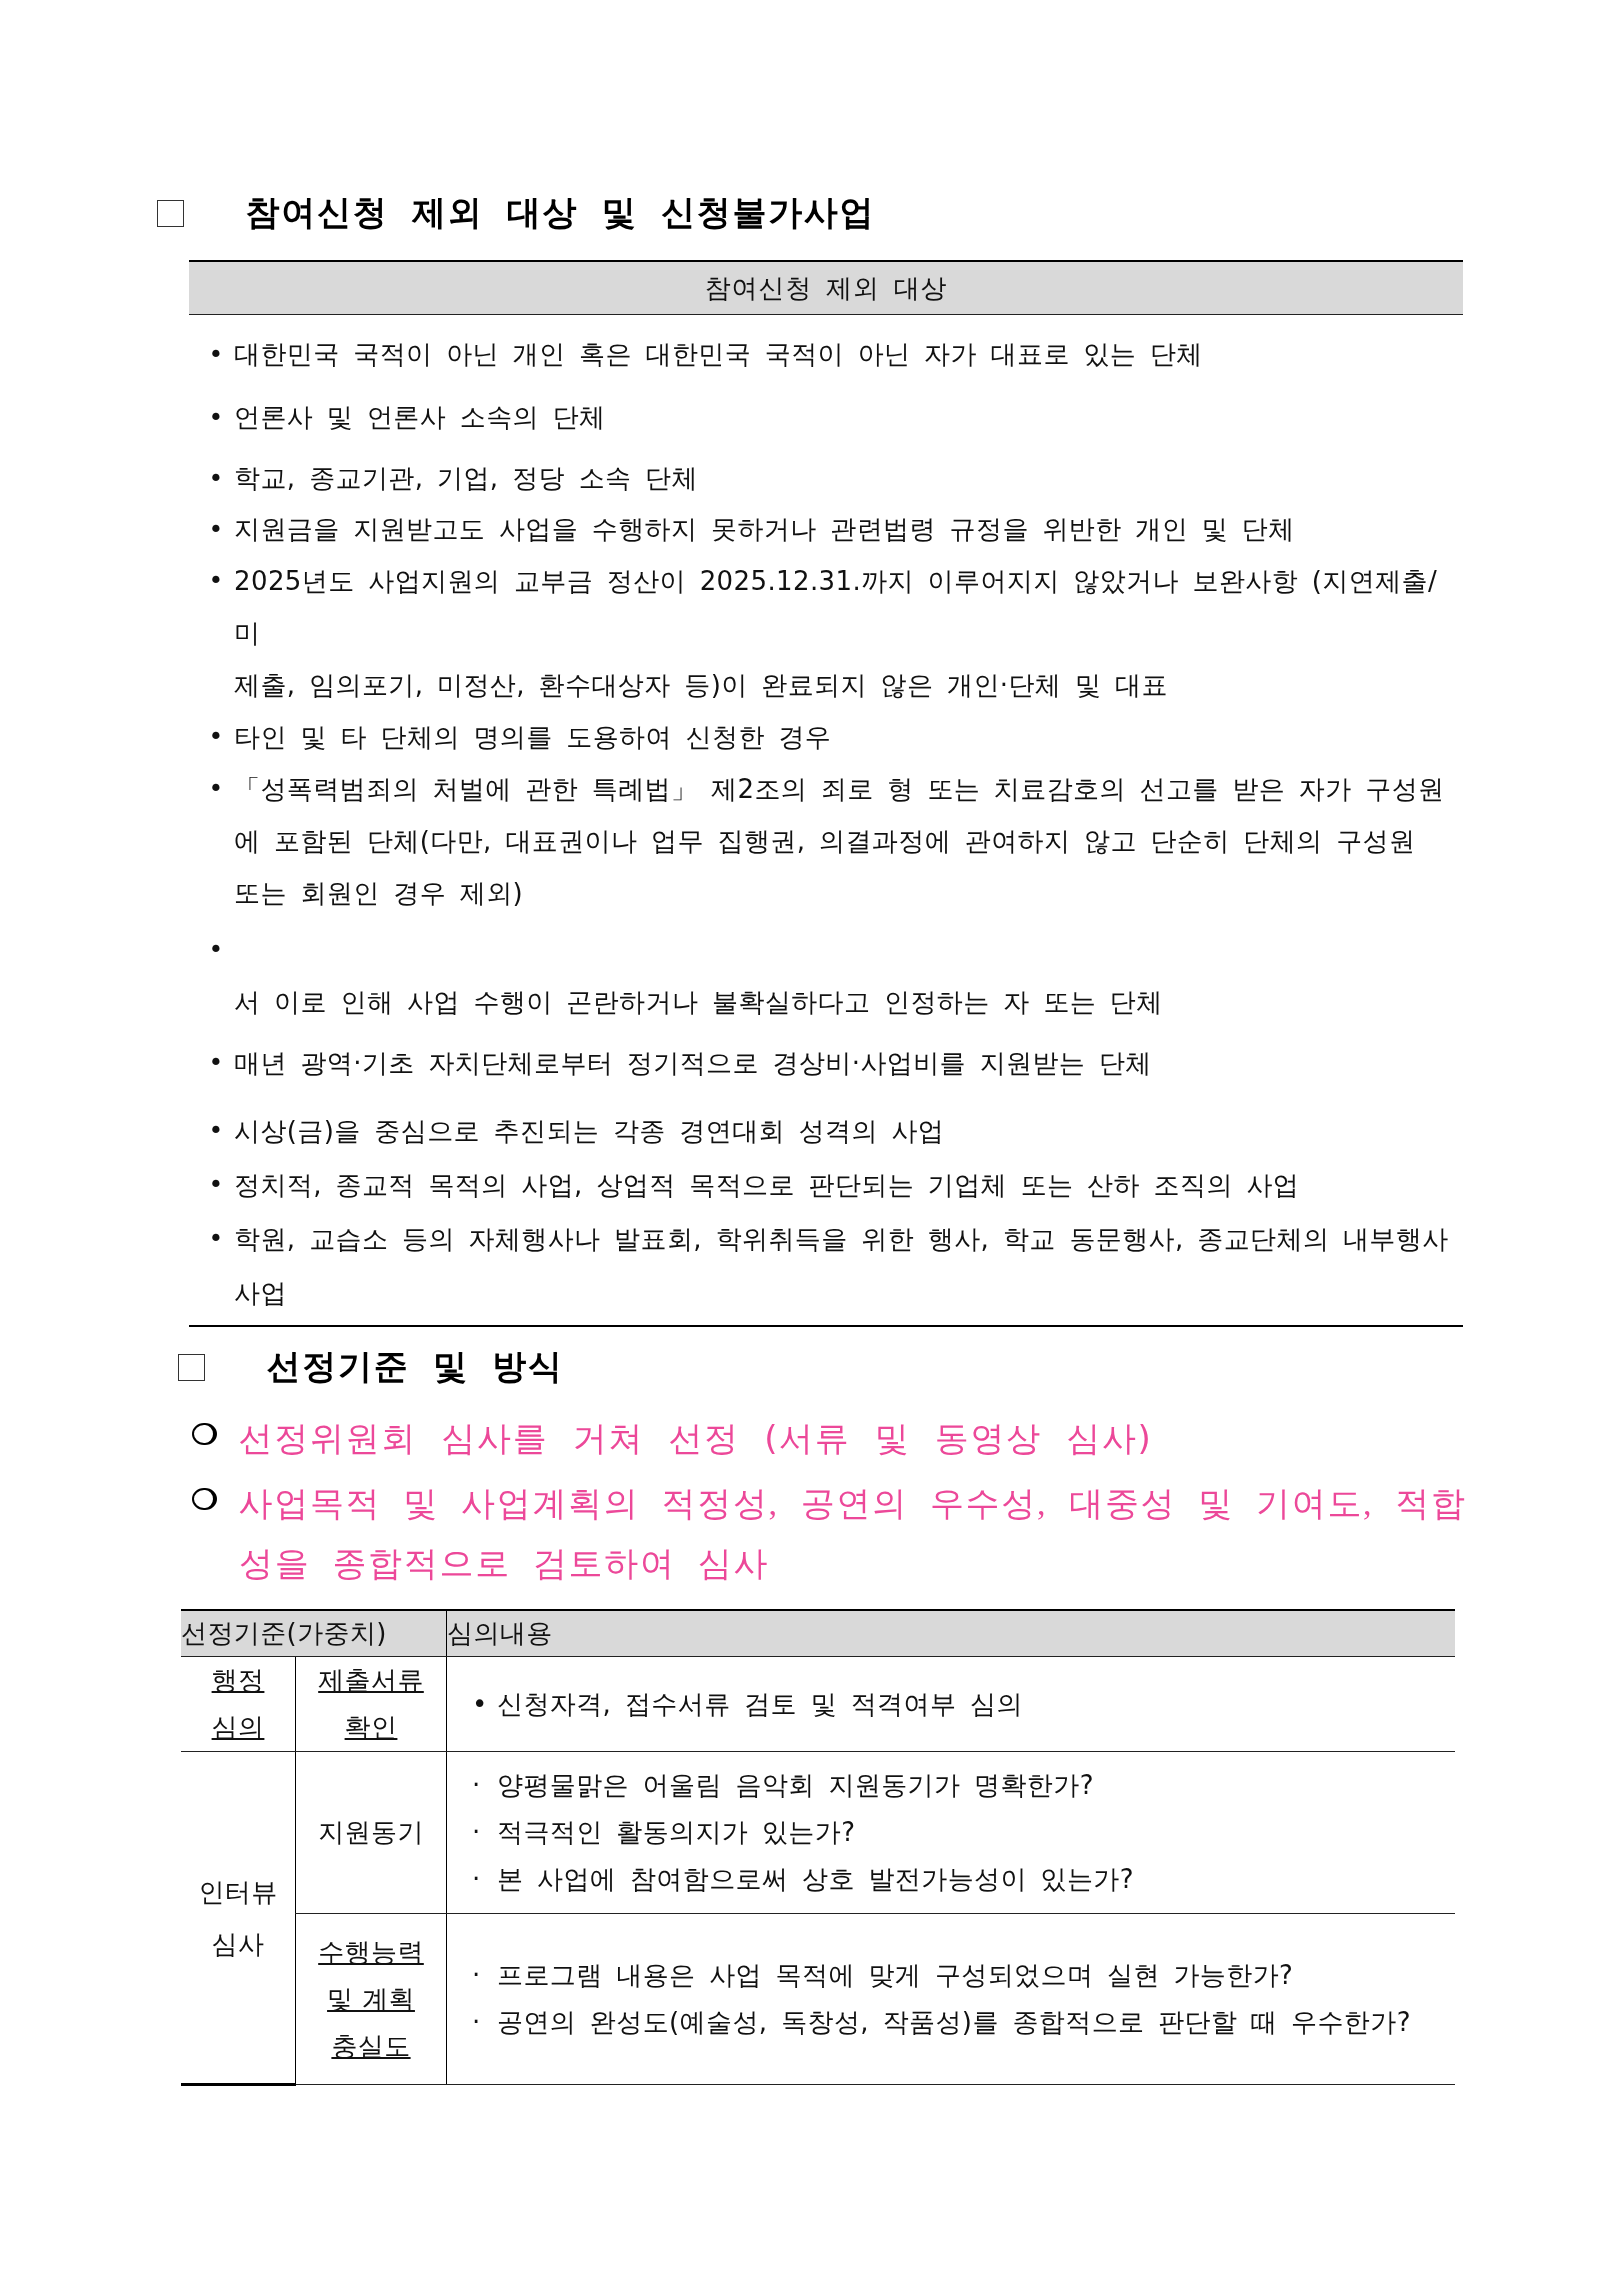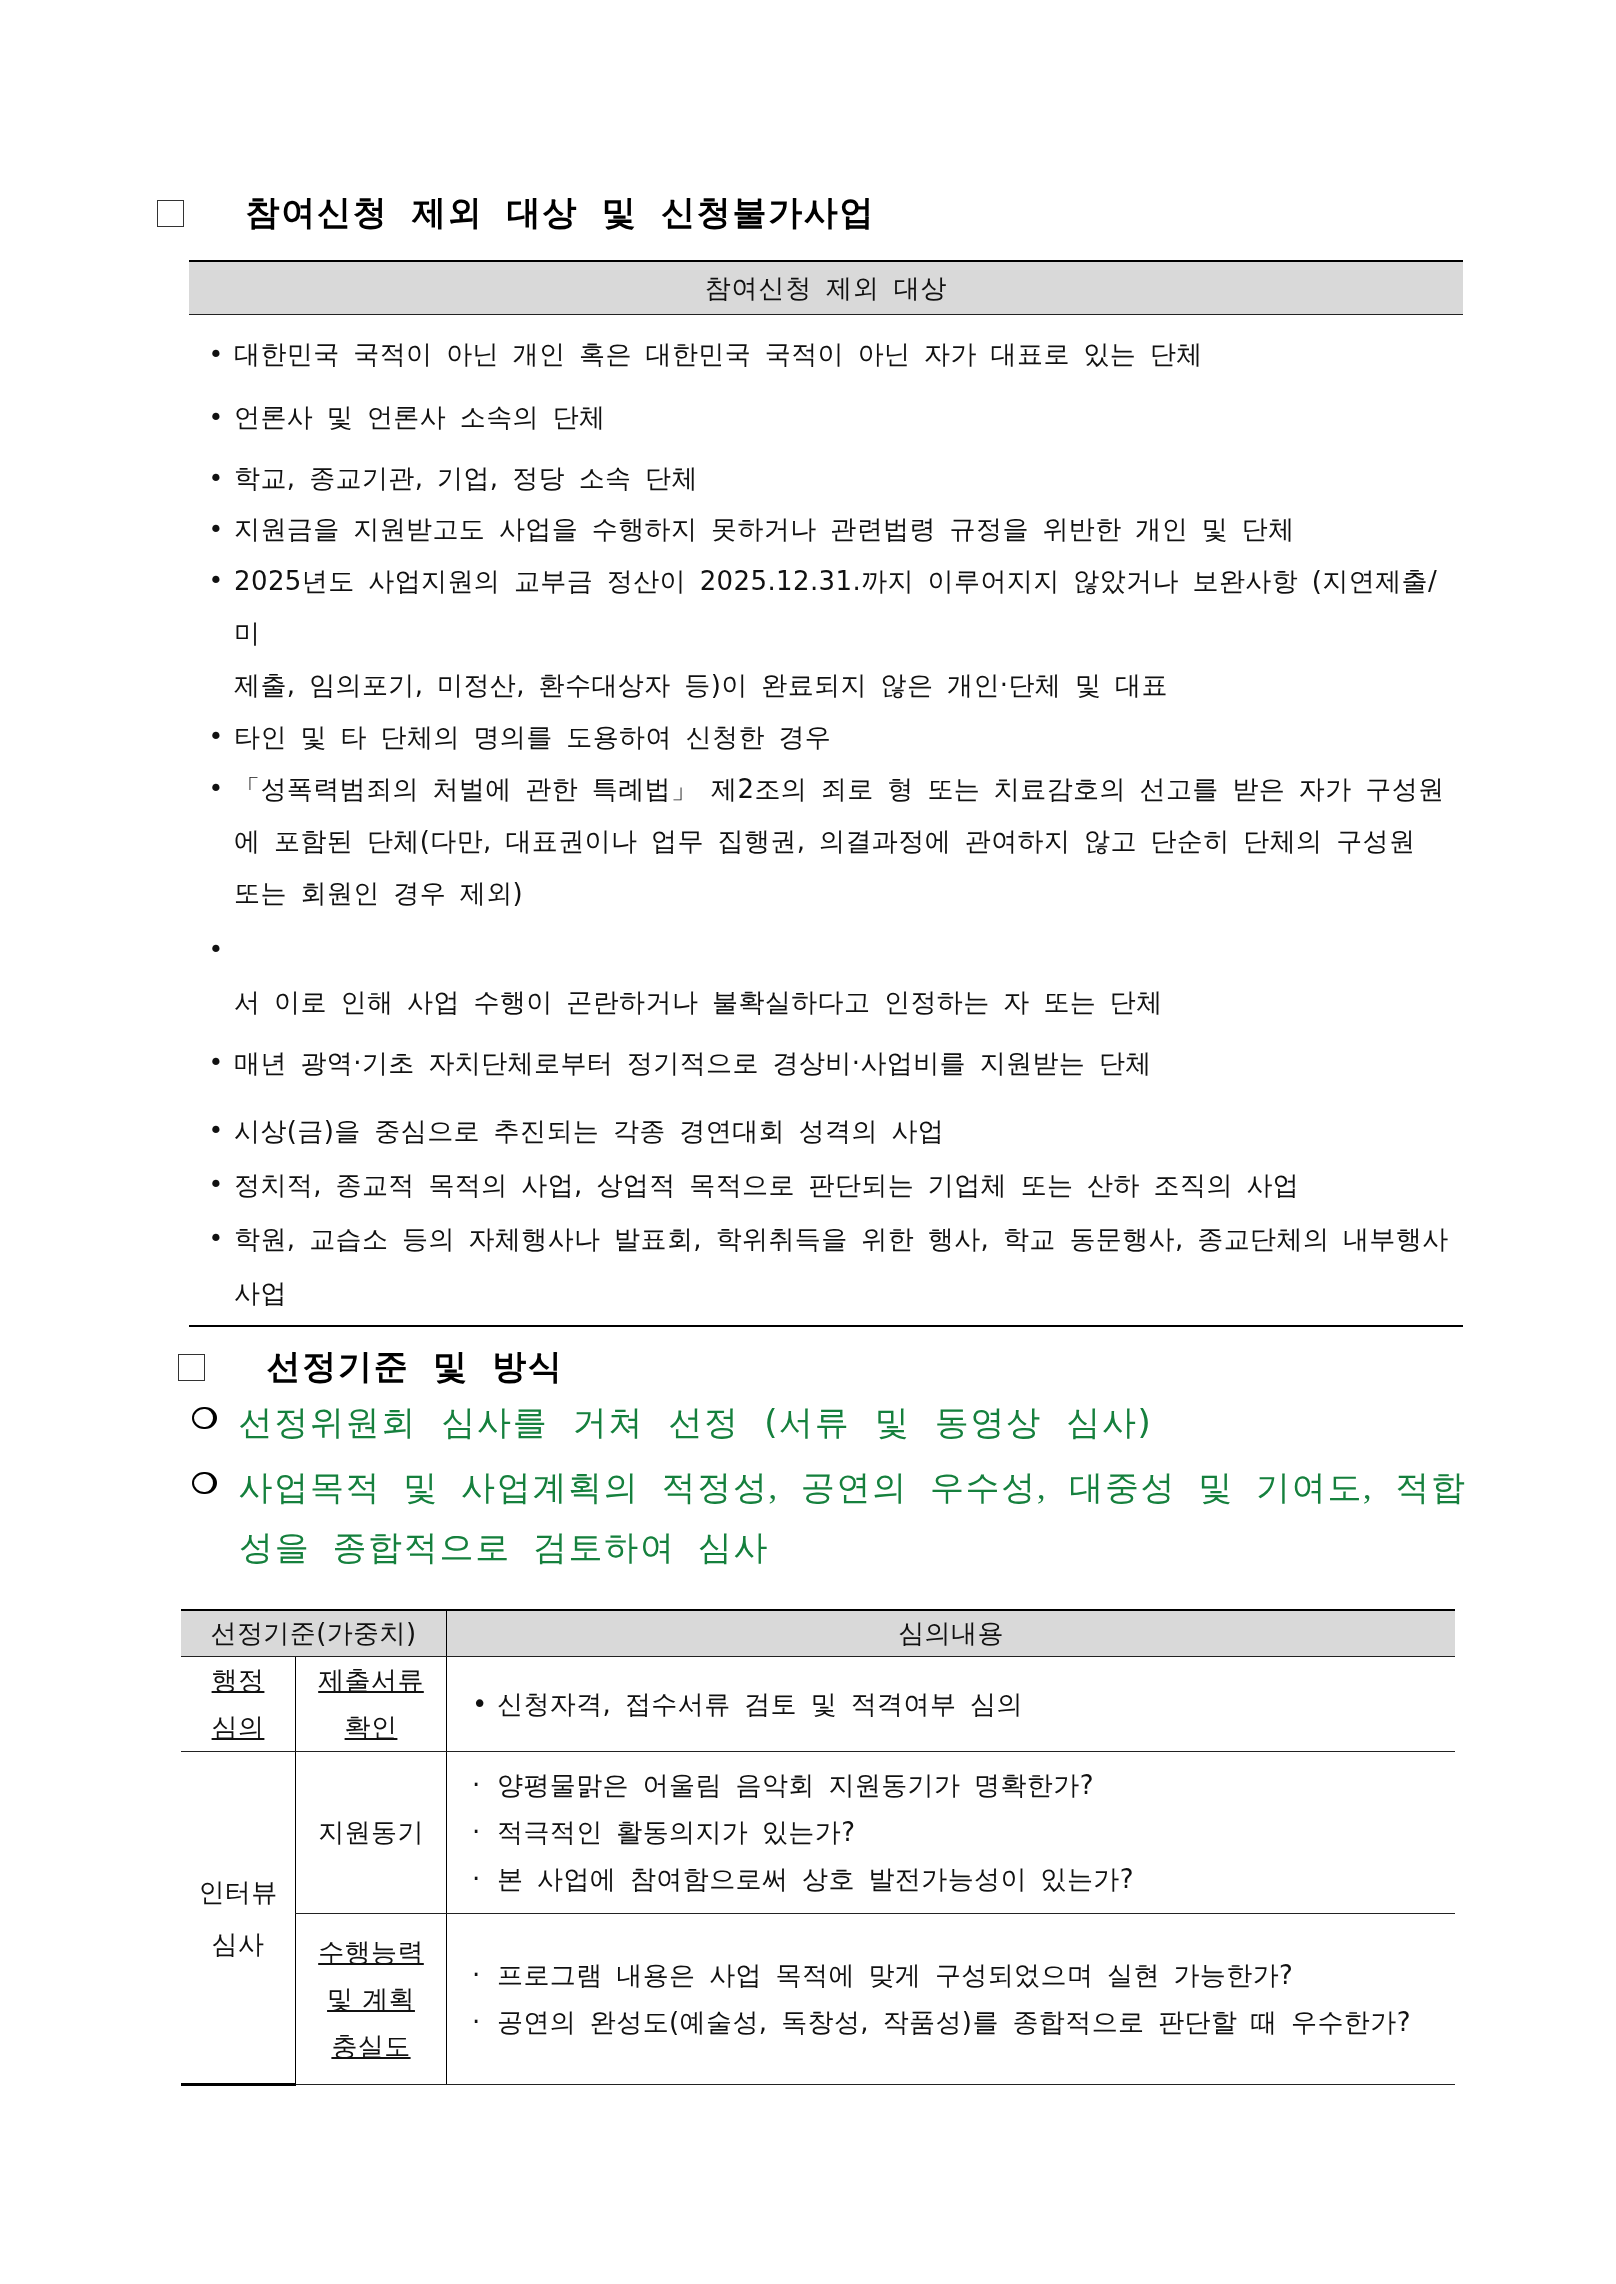--- a/index.html
+++ b/index.html
@@ -32,38 +32,38 @@
       position: relative; padding-left: 45px; font-size: 26px; line-height: 52px;
       letter-spacing: 0.4px; word-spacing: 5px;
     }
     .t1-item .dot {
       position: absolute; left: 19.4px; top: 0; font-size: 25px;
     }
     .t1-bottom { border-bottom: 2.5px solid #000; }
 
     .circle-item {
       position: absolute; left: 192px; font-size: 34px; letter-spacing: 1.7px;
-      word-spacing: 11.8px; color: #15803d;
+      word-spacing: 11.8px; color: #ec4899; margin-top: 16px;
     }
     .circle-item .glyph {
       display: inline-block; width: 18.5px; height: 18.5px; border: 2.5px solid #000;
       border-right-width: 4.2px; border-radius: 50%; margin-right: 22px;
       vertical-align: 5px;
     }
     .circle-item .line2 { display: block; padding-left: 47px; margin-top: 13.5px; }
 
     
     .t2 {
       position: absolute; left: 181px; top: 1609px; width: 1274px;
       border-collapse: collapse; font-size: 26px; letter-spacing: 0.4px;
     }
     .t2 th {
       background: #d9d9d9; font-weight: normal; height: 45px;
       border-top: 2.5px solid #000; border-bottom: 1.7px solid #222;
-      text-align: center; padding: 0;
+      text-align: left; padding: 0;
     }
     .t2 td { padding: 0; vertical-align: middle; }
     .c1 { width: 114px; text-align: center; }
     .c2 { width: 150px; text-align: center; border-left: 1.7px solid #000; border-right: 1.7px solid #000; }
     .th-left { border-right: 1.7px solid #000; }
     .stack { line-height: 47px; text-decoration: underline; }
     .content { padding-left: 25px !important; }
     .content .line { line-height: 47px; word-spacing: 5px; }
     .content .line .b { display: inline-block; width: 25px; }
     .row-sep { border-bottom: 1.7px solid #222; }

